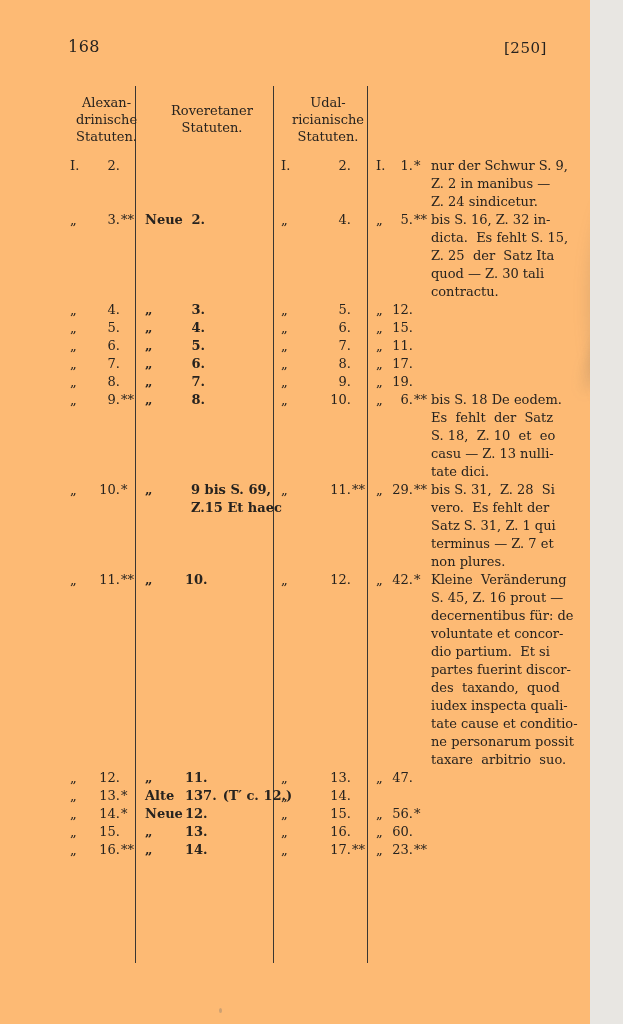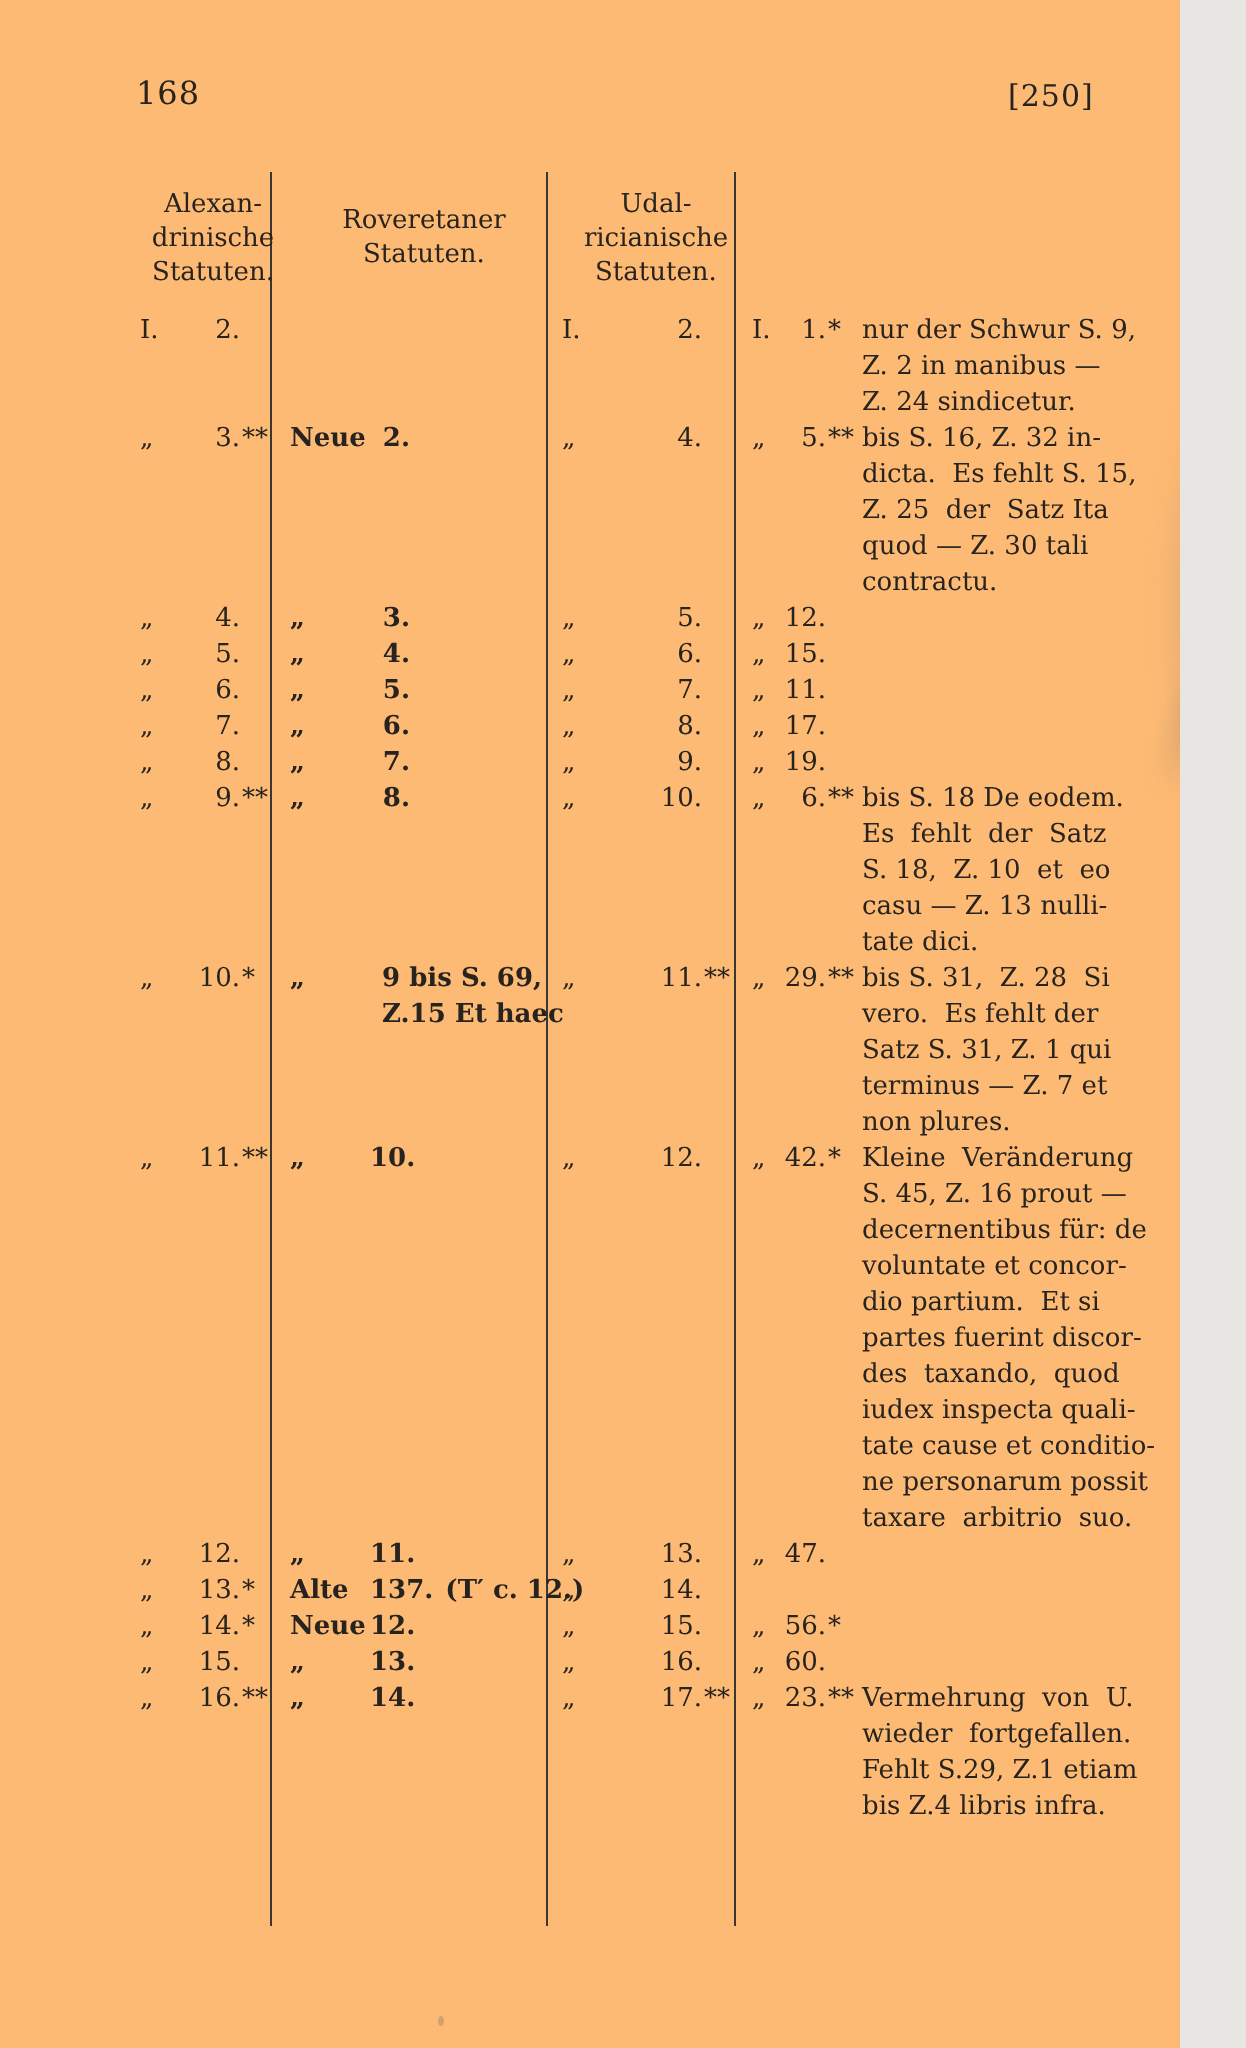--- a/index.html
+++ b/index.html
@@ -392,24 +392,20 @@
         </div>
       <div class="cell cu">
           <span class="cm">„</span>
           <span class="cn">17.</span>
           <span class="cs">**</span>
         </div>
       <div class="cell cc">
           <span class="cm">„</span>
           <span class="cn">23.</span>
           <span class="cs">**</span>
-          <span class="ct">Vermehrung  von  U.
-wieder  fortgefallen.
-Fehlt S.29, Z.1 etiam
-bis Z.4 libris infra.</span>
         </div>
     </div>
   </div>
 
   <div class="shadow1"></div>
   <div class="shadow2"></div>
   <div class="speck"></div>
 
 </div>
 

